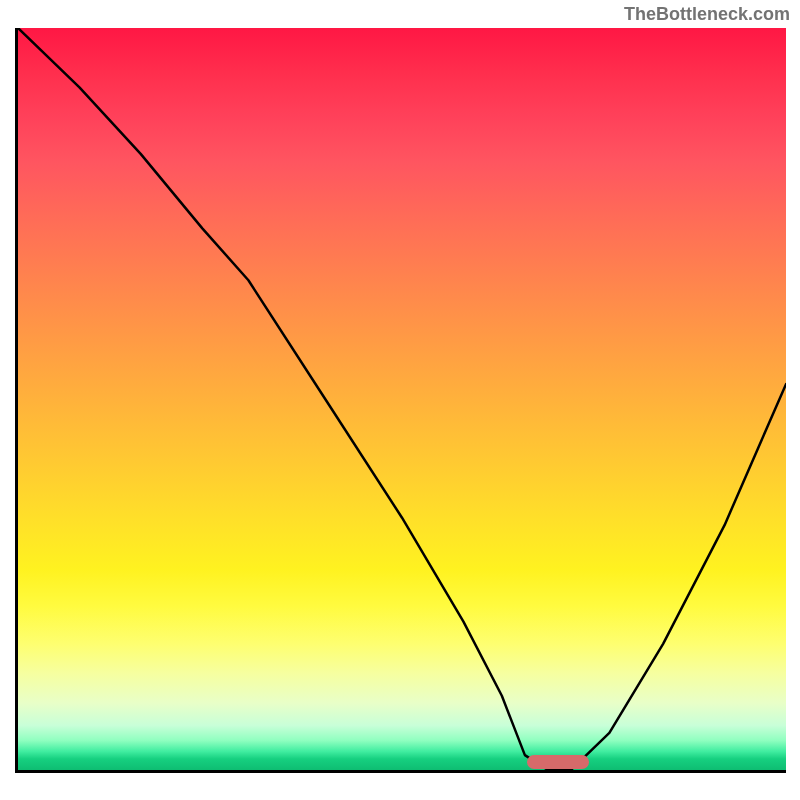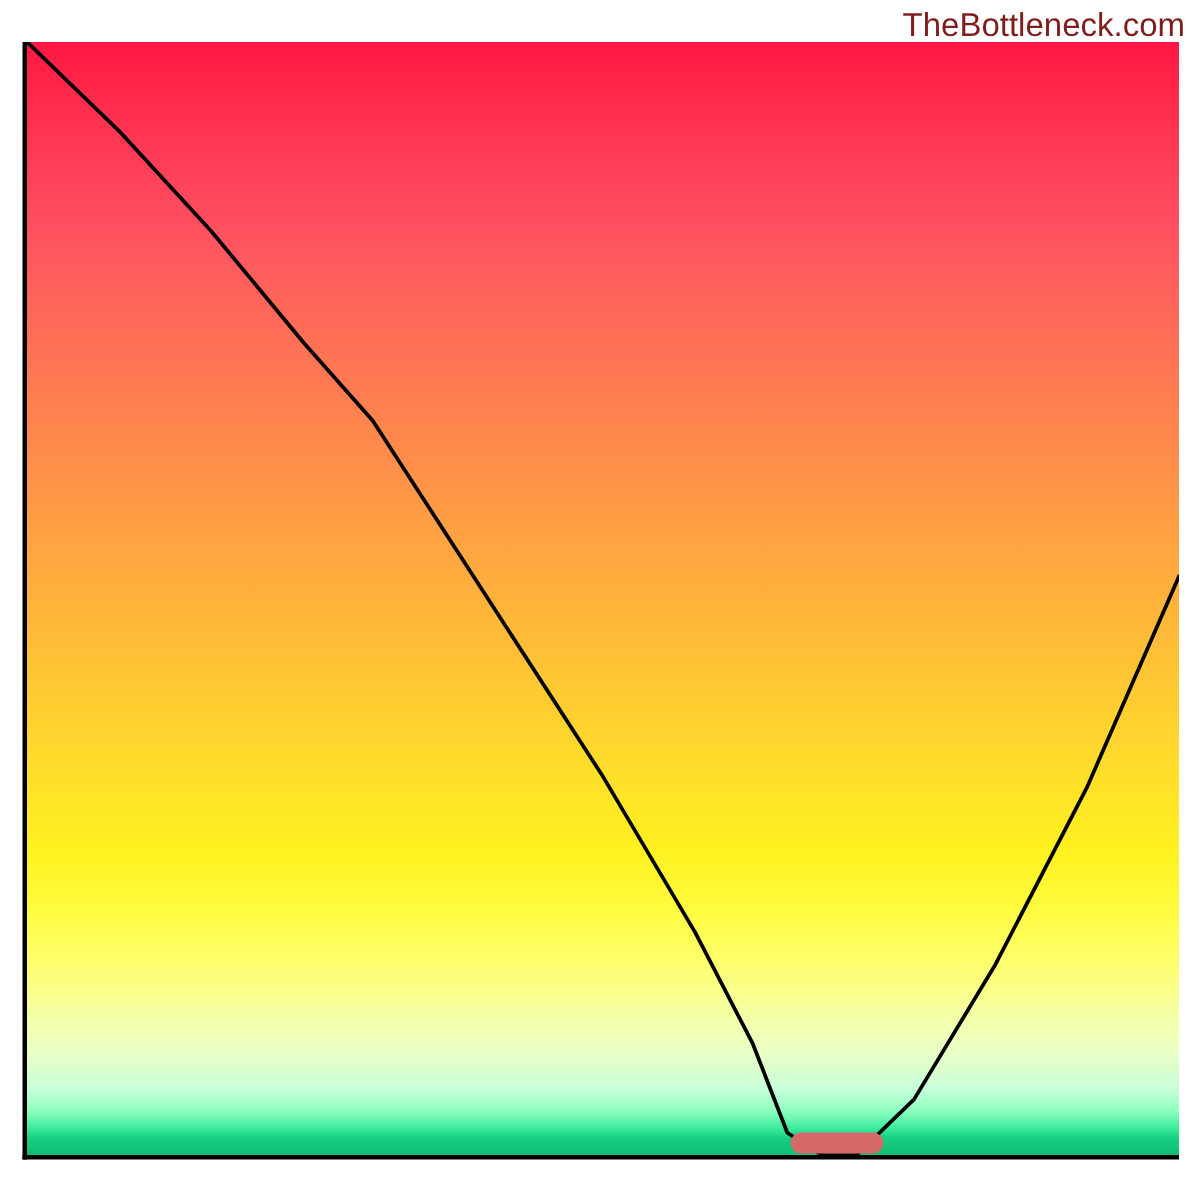--- a/index.html
+++ b/index.html
@@ -8,23 +8,23 @@
     height: 800px;
     background: #ffffff;
     position: relative;
     font-family: Arial, sans-serif;
     overflow: hidden;
   }
   .watermark {
     position: absolute;
     top: 4px;
     right: 10px;
-    color: #7f1d1d;
-    font-size: 22px;
-    font-weight: 400;
+    color: #737373;
+    font-size: 18px;
+    font-weight: 700;
     z-index: 10;
   }
   .plot-area {
     position: absolute;
     left: 15px;
     top: 28px;
     width: 771px;
     height: 745px;
     border-left: 3px solid #000;
     border-bottom: 3px solid #000;

